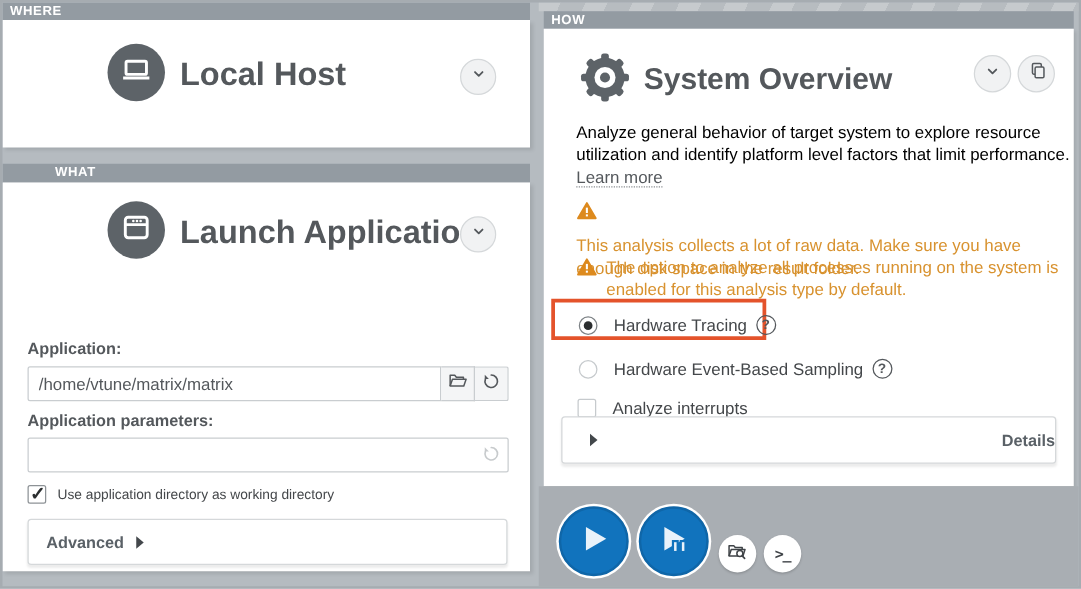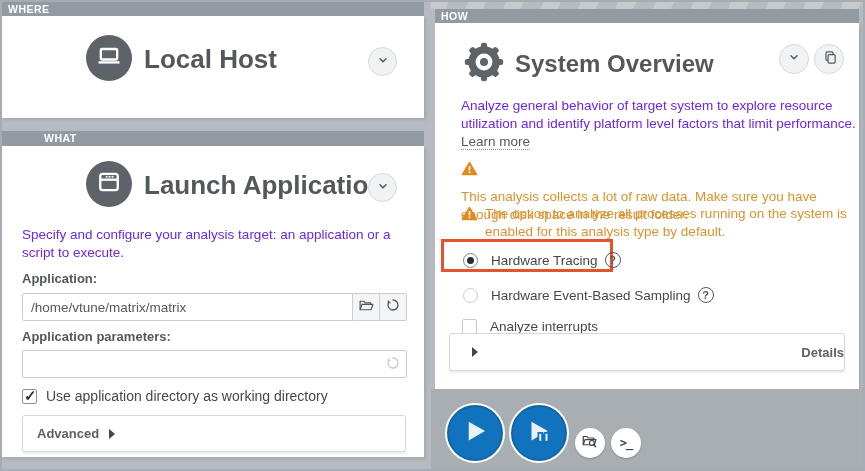--- a/index.html
+++ b/index.html
@@ -11,31 +11,31 @@
   .abs{position:absolute;}
   
   .secbar{background:#939ba2;color:#fff;font-size:10.5px;font-weight:bold;
     letter-spacing:.5px;line-height:14px;padding-left:6px;box-sizing:border-box;}
   .panel{background:#fff;box-shadow:2px 2px 3px rgba(0,0,0,.10);}
   
   .badge{border-radius:50%;background:#5d6368;display:flex;align-items:center;justify-content:center;}
   .ptitle{font-size:26px;font-weight:600;color:#54585c;white-space:nowrap;}
   .round-btn{border-radius:50%;background:#f1f2f3;border:1px solid #d5d8da;
     display:flex;align-items:center;justify-content:center;cursor:pointer;box-sizing:border-box;}
-  .desc{font-size:13.5px;line-height:1.36;color:#6d28d9;}
+  .desc{font-size:13.5px;line-height:1.36;color:#000000;}
   .flabel{font-size:13px;font-weight:bold;color:#54585c;}
   .inputrow{display:flex;}
   .txt{flex:1;height:28px;box-sizing:border-box;border:1px solid #c9cdd0;border-radius:2px 0 0 2px;
     padding:0 8px;font-size:13.5px;color:#54585c;font-family:"Liberation Sans",sans-serif;background:#fff;outline:none;}
   .txt.solo{border-radius:2px;padding-right:28px;}
   .fieldbtn{width:27px;height:28px;box-sizing:border-box;border:1px solid #c9cdd0;border-left:none;
     background:#f4f5f6;display:flex;align-items:center;justify-content:center;cursor:pointer;}
   .fieldbtn:last-child{border-radius:0 2px 2px 0;}
   .inline-reset{position:absolute;right:6px;top:5px;opacity:.55;}
-  .cbrow{display:flex;align-items:center;gap:9px;font-size:14px;color:#44474a;}
+  .cbrow{display:flex;align-items:center;gap:9px;font-size:11px;color:#44474a;}
   .checkbox{width:15px;height:15px;box-sizing:border-box;border:1px solid #8d9296;background:#fff;
     border-radius:2px;position:relative;flex:0 0 auto;}
   .checkbox[data-state="false"]{border-color:#c6cacd;}
   .checkbox[data-state="true"]::after{content:"\2713";position:absolute;left:1px;top:-3px;
     font-size:15px;font-weight:bold;color:#2b2e30;}
   .radio{width:15px;height:15px;box-sizing:border-box;border:1px solid #c6cacd;border-radius:50%;
     background:#fff;position:relative;flex:0 0 auto;}
   .radio[data-state="true"]{border-color:#7d8286;}
   .radio[data-state="true"]::after{content:"";position:absolute;left:3px;top:3px;width:7px;height:7px;
     border-radius:50%;background:#2b2e30;}
@@ -104,21 +104,20 @@
     </div>
     <div class="abs ptitle" style="left:142px;top:24px;">Launch Application</div>
     <div class="abs round-btn" style="left:366px;top:27px;width:29px;height:29px;">
       <span>
         <svg width="16" height="16" viewBox="0 0 24 24">
           <path d="M7.5 10l4.5 4.5L16.5 10" fill="none" stroke="#54585c" stroke-width="2.2" stroke-linecap="round" stroke-linejoin="round"></path>
         </svg>
       </span>
     </div>
 
-    <div class="abs desc" style="left:20px;top:80px;width:384px;">Specify and configure your analysis target: an application or a script to execute.</div>
 
     <div class="abs flabel" style="left:20px;top:125px;">Application:</div>
     <div class="abs inputrow" style="left:20px;top:147px;width:385px;">
       <input class="txt" type="text" value="/home/vtune/matrix/matrix" style="">
       <div class="fieldbtn">
         <span>
           <svg width="17" height="17" viewBox="0 0 24 24">
             <path d="M3 18V6h5.2l1.8 2.2H18v2.2" fill="none" stroke="#54585c" stroke-width="1.7" stroke-linejoin="round"></path>
             <path d="M3 18l2.6-7.6H21L18.4 18z" fill="none" stroke="#54585c" stroke-width="1.7" stroke-linejoin="round"></path>
           </svg>

